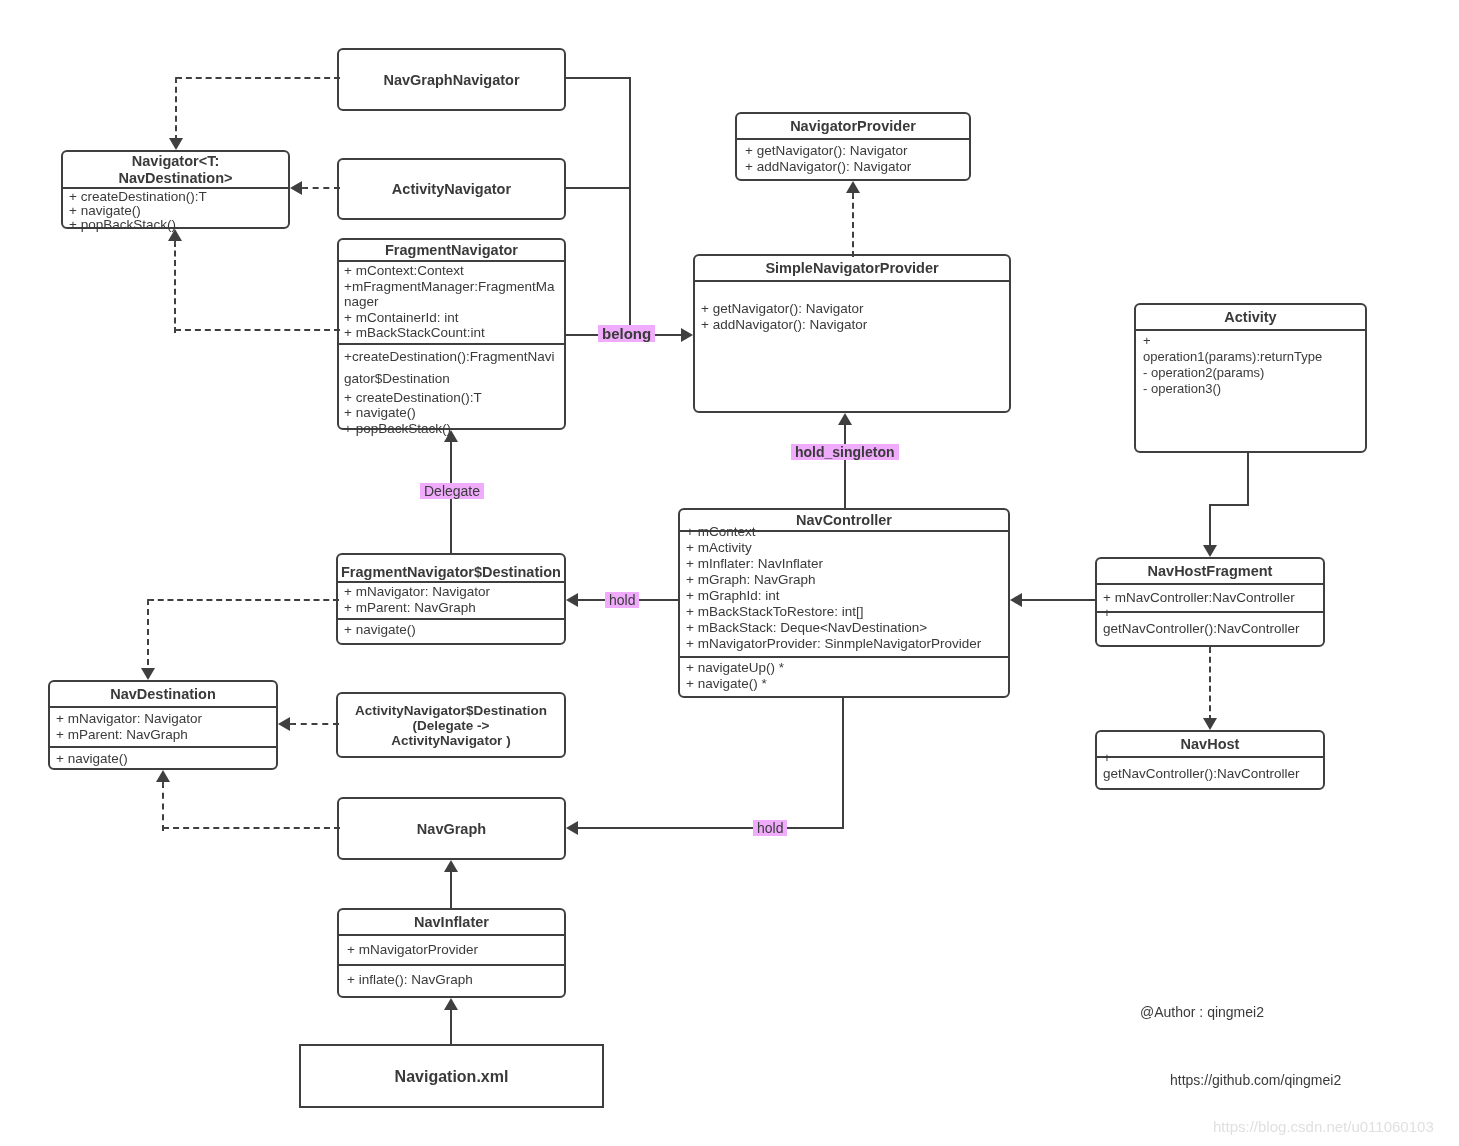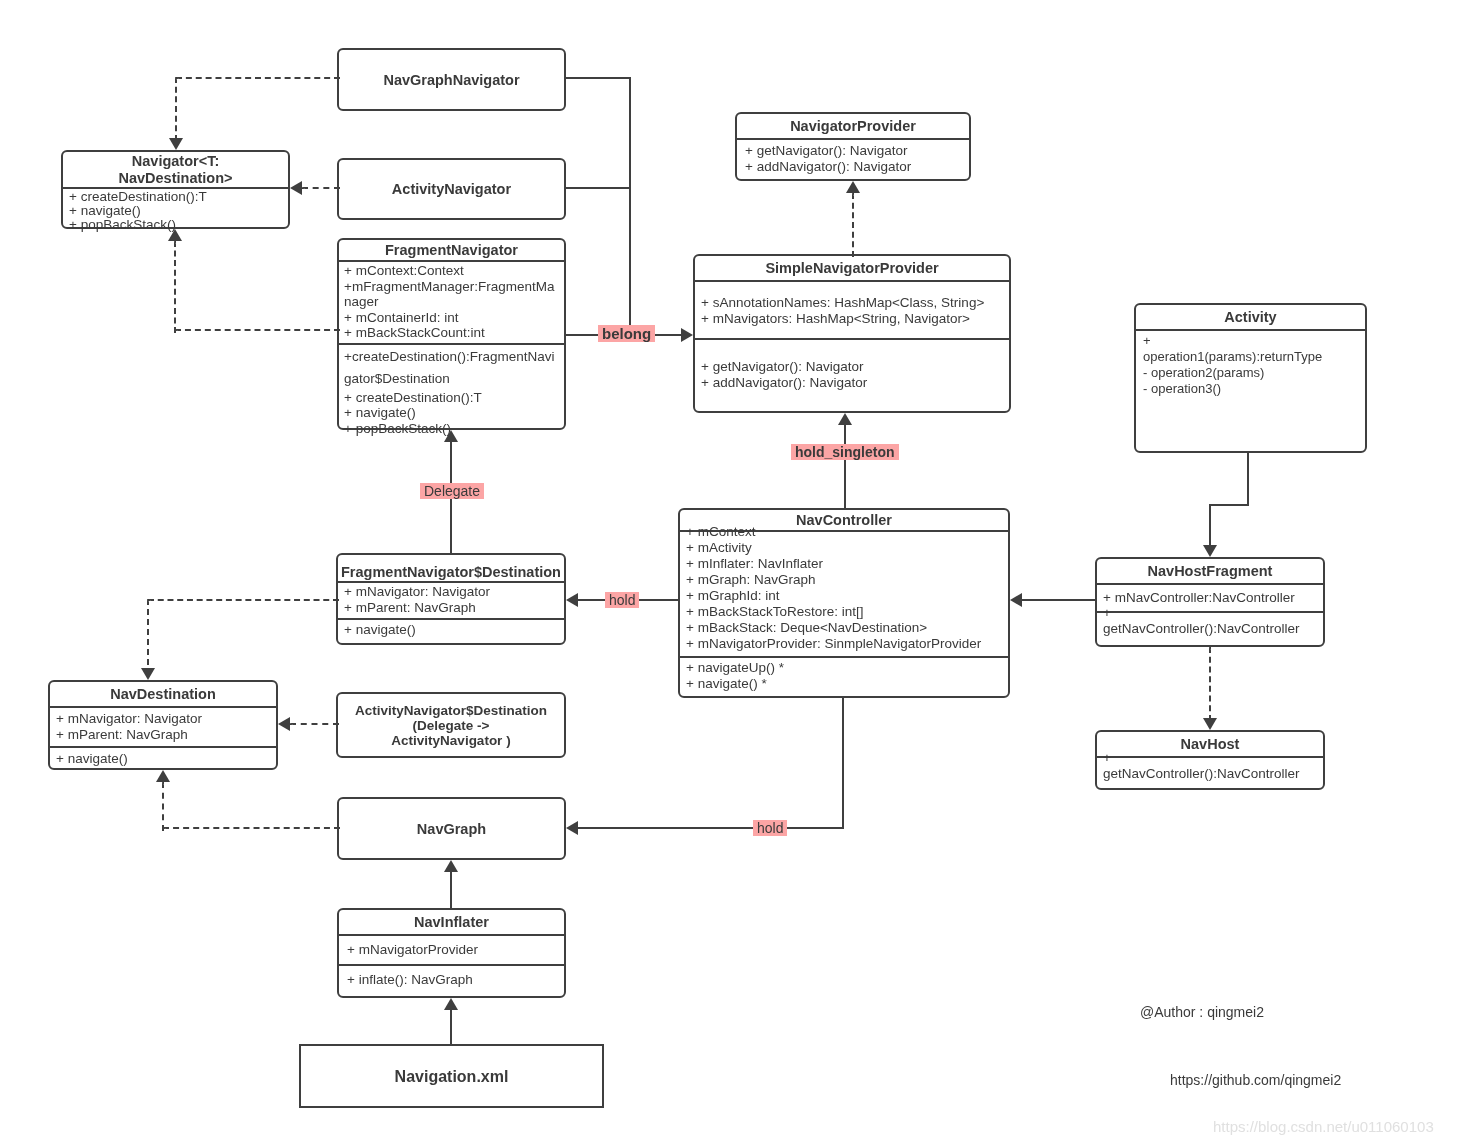--- a/index.html
+++ b/index.html
@@ -12,21 +12,21 @@
   .sec{border-top:2px solid #3f3f3f;padding:2px 6px 4px;}
   .m{font-size:13.5px;line-height:16px;white-space:pre-line;overflow-wrap:break-word;}
   .hline{position:absolute;height:0;border-top:2px solid #3f3f3f;}
   .vline{position:absolute;width:0;border-left:2px solid #3f3f3f;}
   .dash{border-top-style:dashed;border-left-style:dashed;}
   .arrU,.arrD,.arrL,.arrR{position:absolute;width:0;height:0;}
   .arrU{border-left:7px solid transparent;border-right:7px solid transparent;border-bottom:12px solid #3f3f3f;}
   .arrD{border-left:7px solid transparent;border-right:7px solid transparent;border-top:12px solid #3f3f3f;}
   .arrL{border-top:7px solid transparent;border-bottom:7px solid transparent;border-right:12px solid #3f3f3f;}
   .arrR{border-top:7px solid transparent;border-bottom:7px solid transparent;border-left:12px solid #3f3f3f;}
-  .elabel{position:absolute;background:#fca5a5;padding:0 4px;font-size:14px;z-index:5;}
+  .elabel{position:absolute;background:#f0abfc;padding:0 4px;font-size:14px;z-index:5;}
   .elabel.b{font-weight:bold;font-size:15px;}
   .foot{position:absolute;font-size:14px;}
   .wm{position:absolute;font-size:15px;color:#e0e0e0;}
   .ov{overflow:visible;}
 </style>
 </head>
 <body>
 
 <div id="canvas">
 
@@ -67,24 +67,20 @@
   <div class="uml" style="left:735px;top:112px;width:236px;height:69px">
     <div class="t">NavigatorProvider</div>
     <div class="sec" style="padding:3px 8px 4px;">
       <div class="m">+ getNavigator(): Navigator</div>
       <div class="m">+ addNavigator(): Navigator</div>
     </div>
   </div>
 
   <div class="uml" style="left:693px;top:254px;width:318px;height:159px">
     <div class="t">SimpleNavigatorProvider</div>
-    <div class="sec" style="padding:13px 6px 11px;">
-      <div class="m">+ sAnnotationNames: HashMap&lt;Class, String&gt;</div>
-      <div class="m">+ mNavigators:  HashMap&lt;String, Navigator&gt;</div>
-    </div>
     <div class="sec" style="padding:19px 6px 12px;">
       <div class="m">+ getNavigator(): Navigator</div>
       <div class="m">+ addNavigator(): Navigator</div>
     </div>
   </div>
 
   <div class="uml ov" style="left:1134px;top:303px;width:233px;height:150px">
     <div class="t">Activity</div>
     <div class="sec ov" style="padding:2px 7px 0;">
       <div class="m" style="font-size:13px;">+

